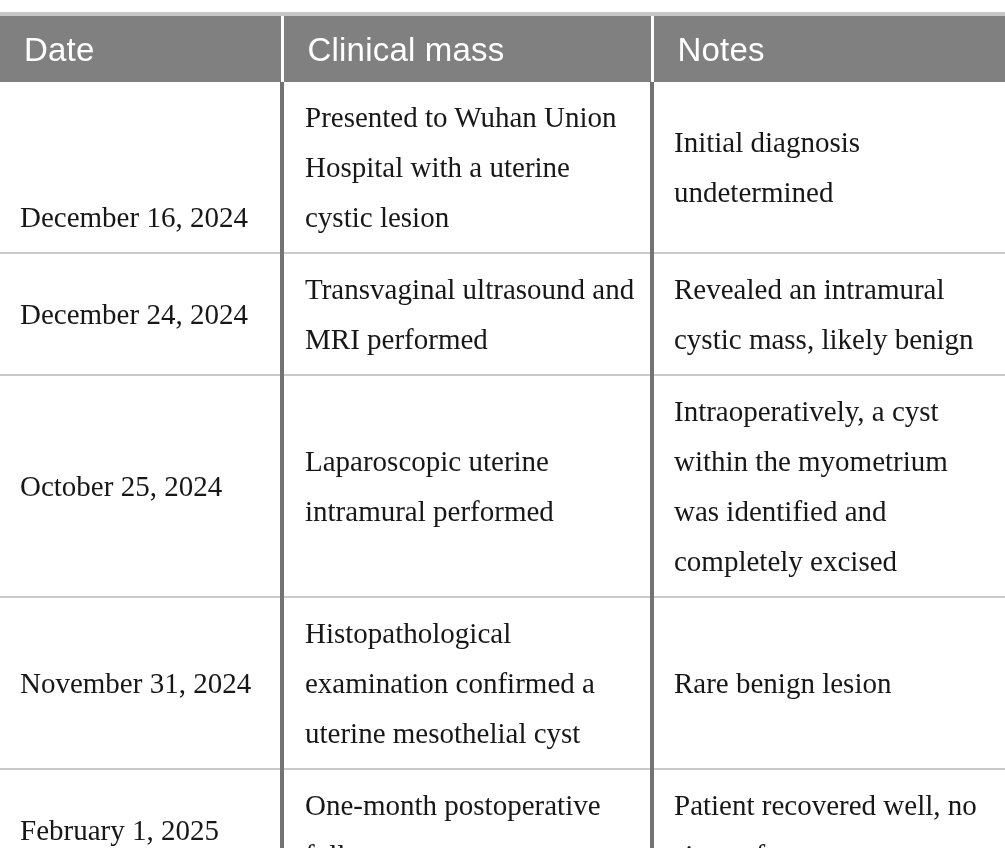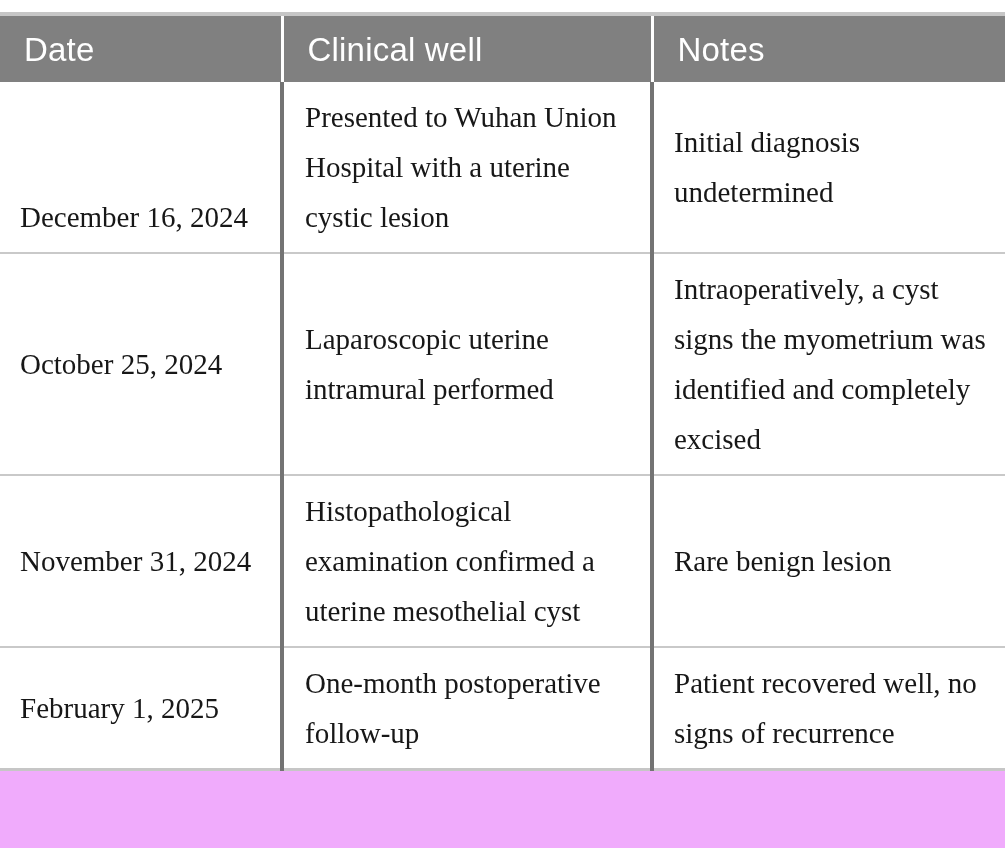--- a/index.html
+++ b/index.html
@@ -113,48 +113,59 @@
 <div class="table-wrap">
   <table class="clinical-table">
     <colgroup>
       <col class="col-date">
       <col class="col-event">
       <col class="col-notes">
     </colgroup>
     <thead>
       <tr class="header-row">
         <th class="th-date">Date</th>
-        <th class="th-event">Clinical well</th>
+        <th class="th-event">Clinical mass</th>
         <th class="th-notes th-last">Notes</th>
       </tr>
     </thead>
     <tbody>
 
       <tr class="row-h1">
         <td class="cell-date">
           <span class="cell-text">December 16, 2024</span>
         </td>
         <td class="cell-event">
           <span class="cell-text">Presented to Wuhan Union Hospital with a uterine cystic lesion</span>
         </td>
         <td class="cell-notes">
           <span class="cell-text">Initial diagnosis undetermined</span>
         </td>
       </tr>
 
+      <tr class="row-h2">
+        <td class="cell-date mid">
+          <span class="cell-text">December 24, 2024</span>
+        </td>
+        <td class="cell-event">
+          <span class="cell-text">Transvaginal ultrasound and MRI performed</span>
+        </td>
+        <td class="cell-notes">
+          <span class="cell-text">Revealed an intramural cystic mass, likely benign</span>
+        </td>
+      </tr>
 
       <tr class="row-h3">
         <td class="cell-date mid">
           <span class="cell-text">October 25, 2024</span>
         </td>
         <td class="cell-event">
           <span class="cell-text">Laparoscopic uterine intramural performed</span>
         </td>
         <td class="cell-notes">
-          <span class="cell-text">Intraoperatively, a cyst signs the myometrium was identified and completely excised</span>
+          <span class="cell-text">Intraoperatively, a cyst within the myometrium was identified and completely excised</span>
         </td>
       </tr>
 
       <tr class="row-h4">
         <td class="cell-date mid">
           <span class="cell-text">November 31, 2024</span>
         </td>
         <td class="cell-event">
           <span class="cell-text">Histopathological examination confirmed a uterine mesothelial cyst</span>
         </td>

